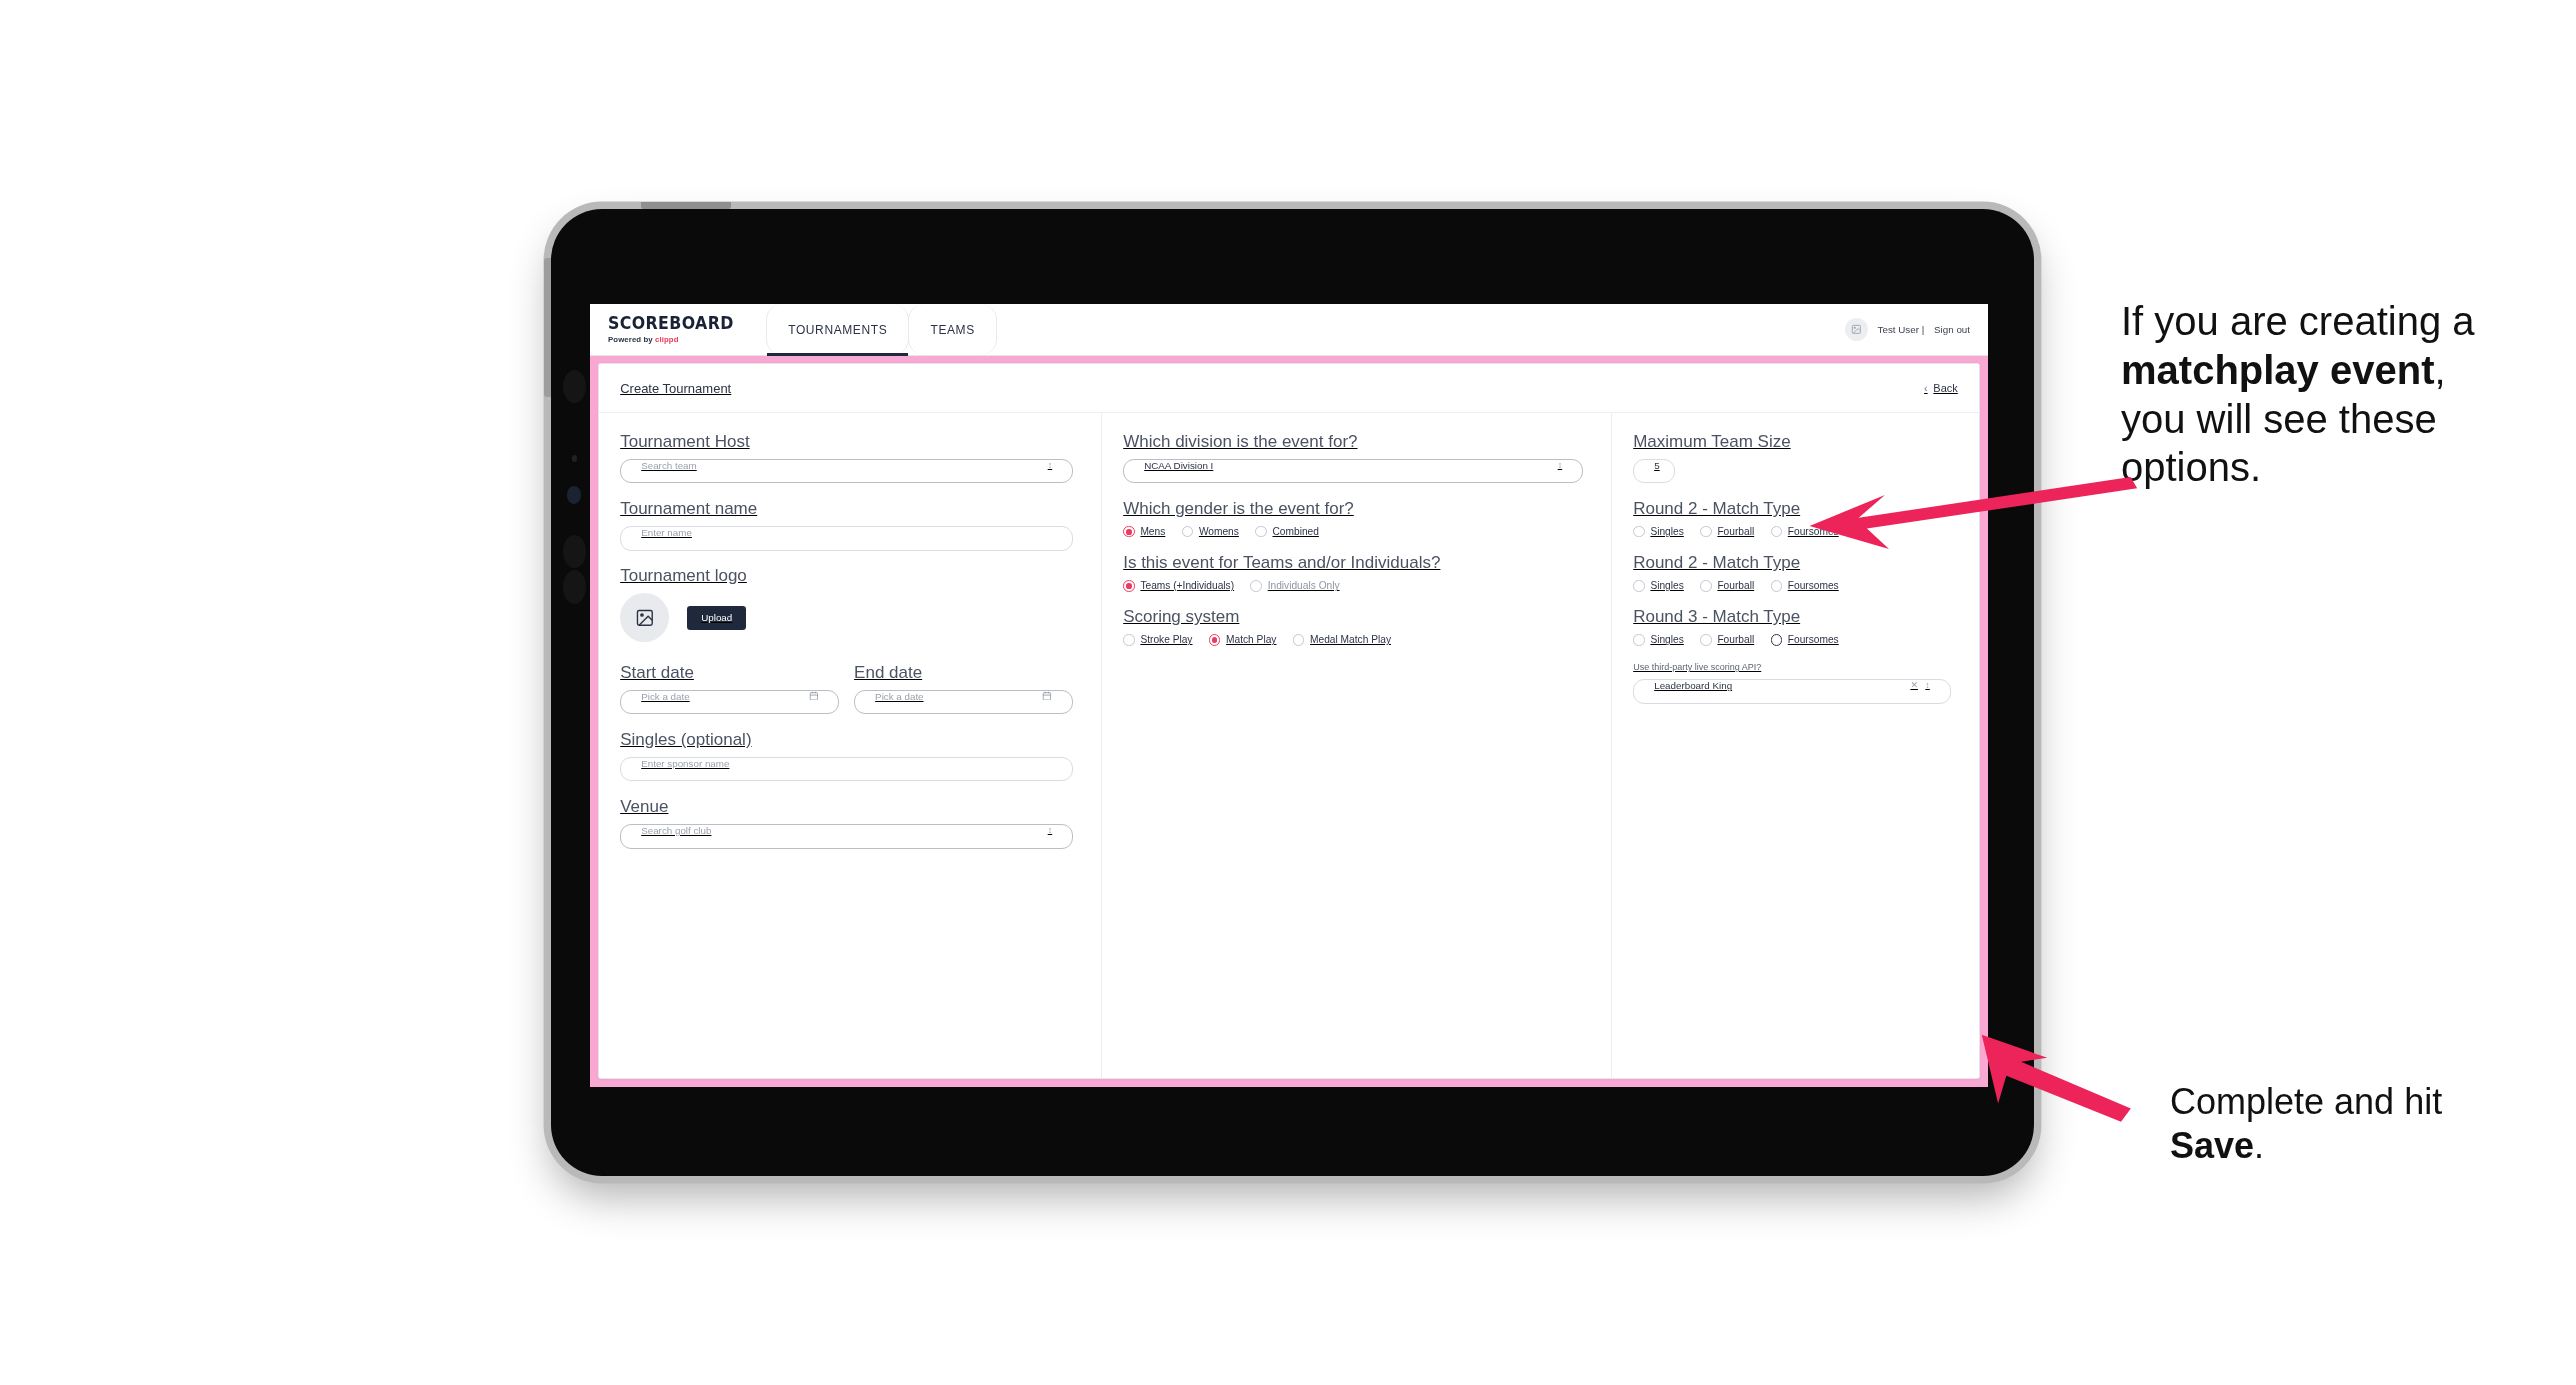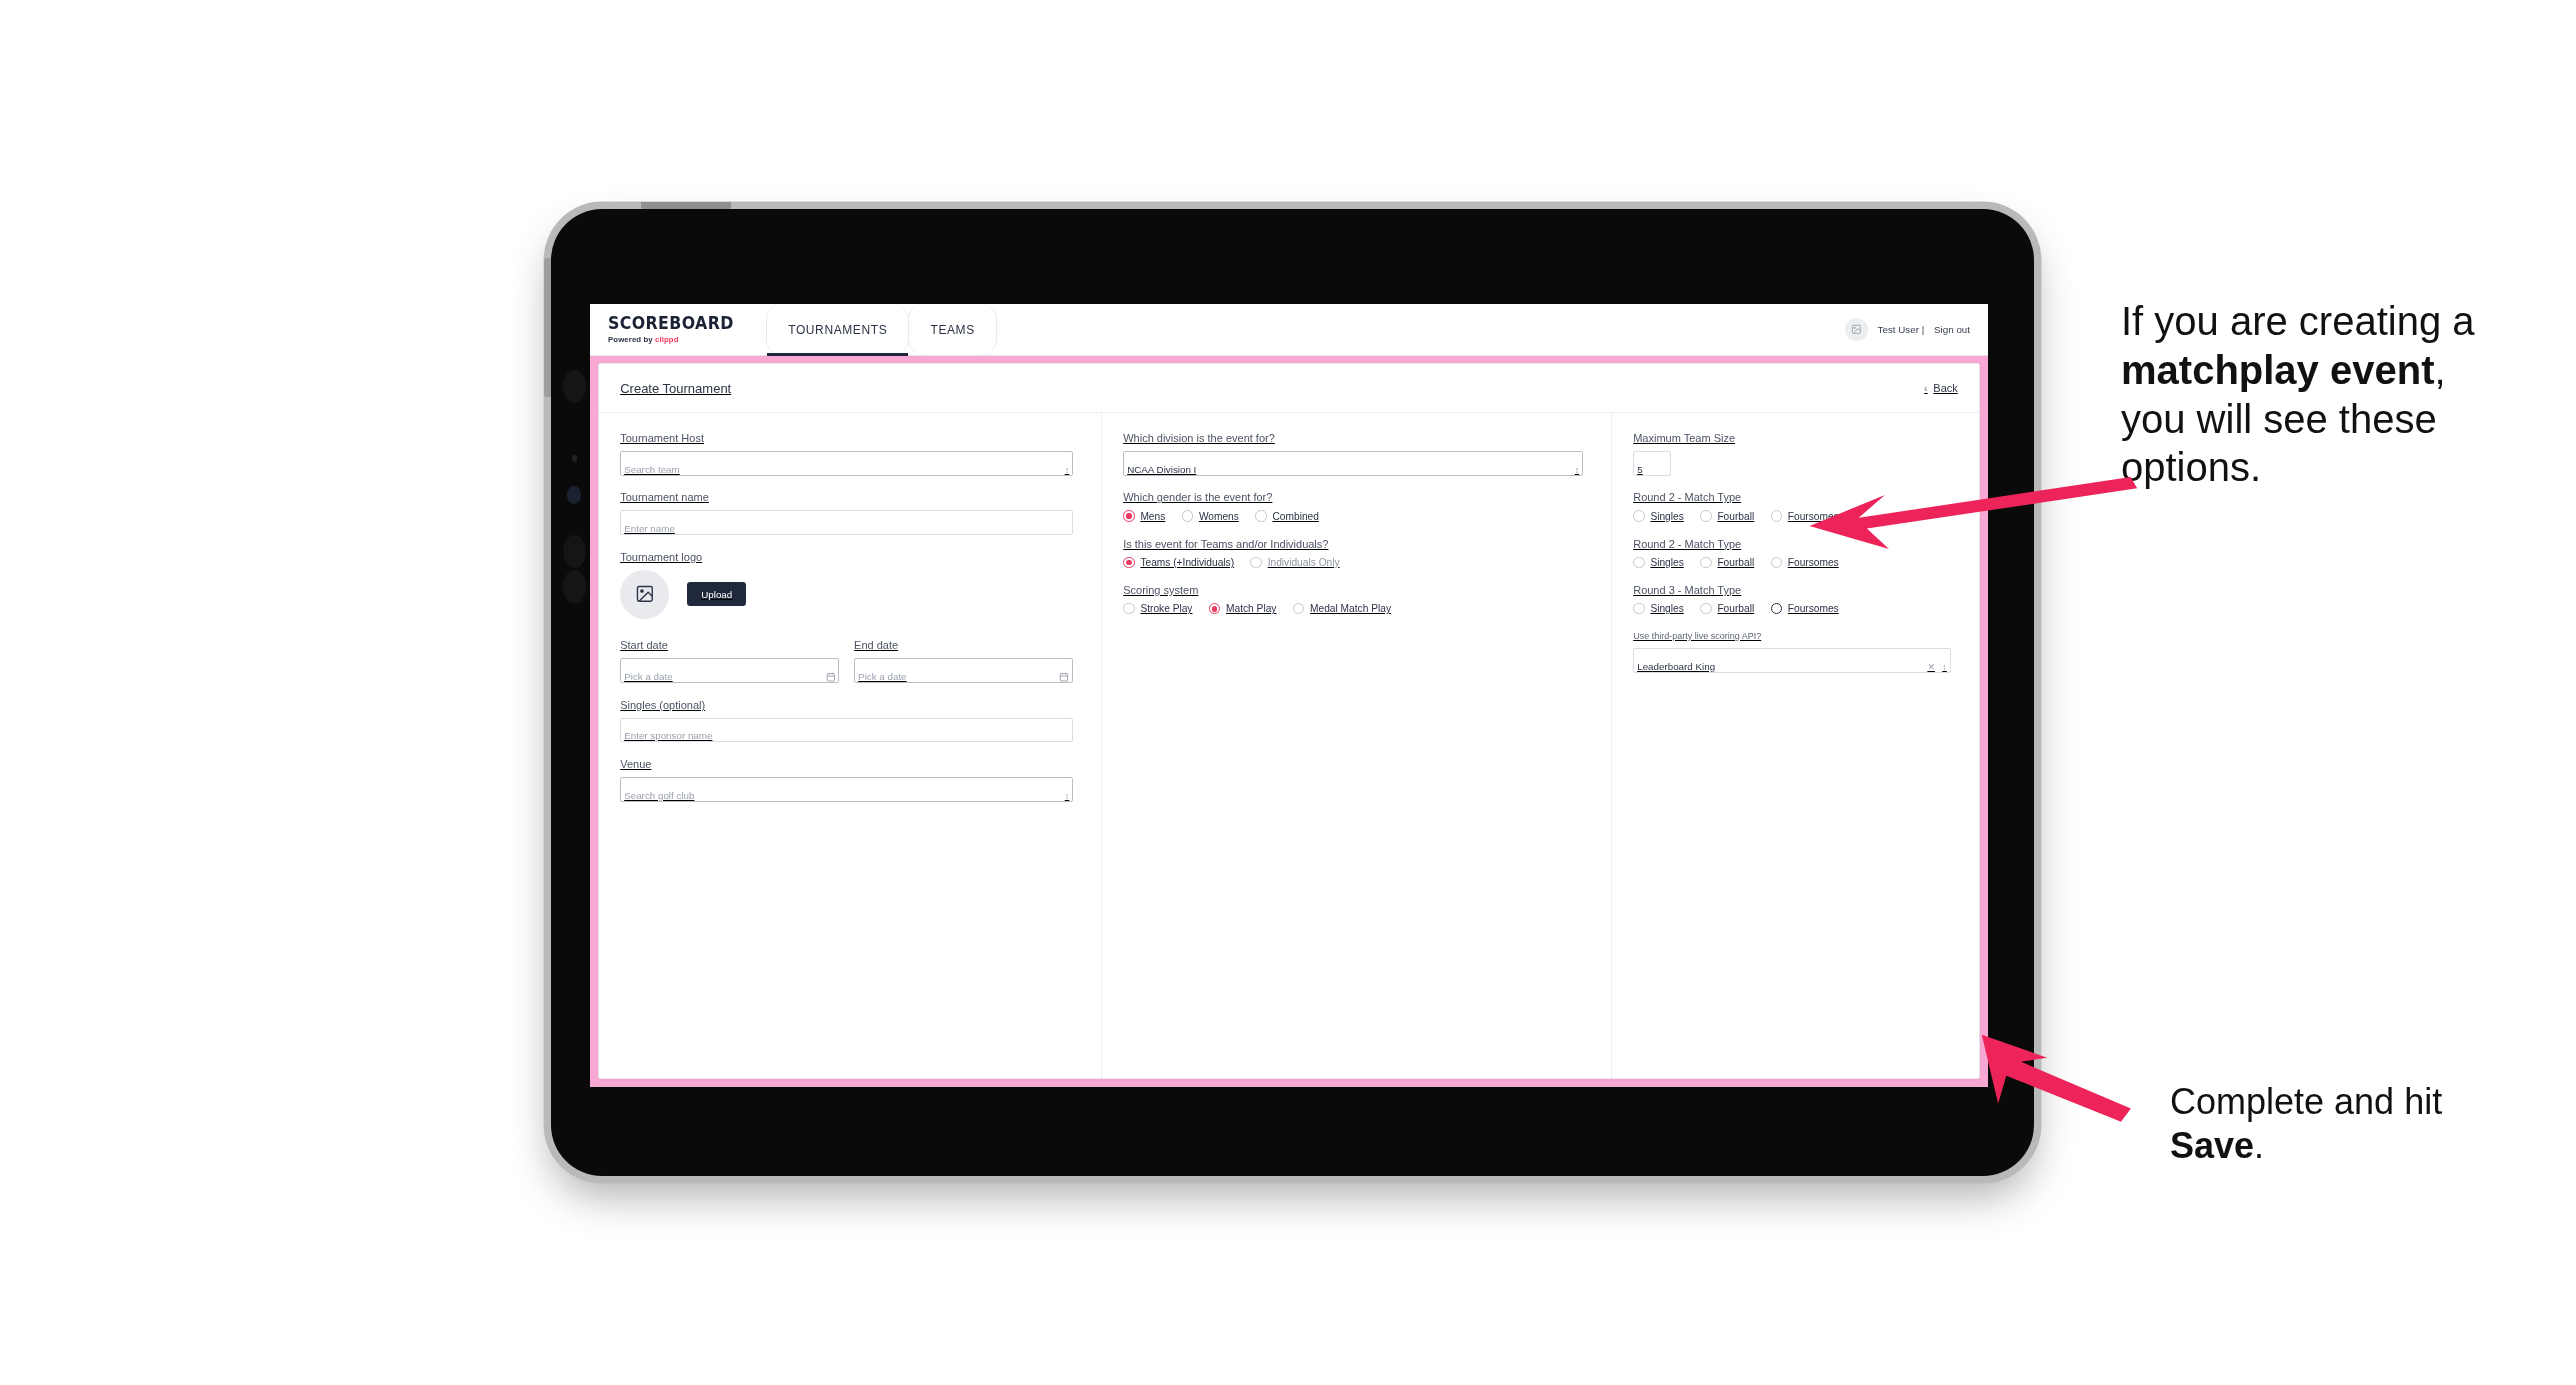--- a/index.html
+++ b/index.html
@@ -130,28 +130,28 @@
     border-top:0.8px solid #eceef1;
   }
   .form-col { padding: 18px 0 0 0; position:relative; }
   .form-col.col-1 { width: 502px; padding-left:21px; padding-right:28px; box-sizing:border-box; }
   .form-col.col-2 { width: 510px; padding-left:21px; padding-right:28px; box-sizing:border-box;
                     border-left:0.8px solid #eceef1; }
   .form-col.col-3 { flex:1; padding-left:21px; padding-right:28px; box-sizing:border-box;
                     border-left:0.8px solid #eceef1; }
 
   .field-label {
-    font-size:11px; color:#4b5363; margin-bottom:5.7px; line-height:1.3;
+    font-size:17px; color:#4b5363; margin-bottom:5.7px; line-height:1.3;
   }
   .field-label.sm { font-size:9px; color:#5b6372; }
 
   .text-input {
-    height:24.6px; border:0.8px solid #b9bec7; border-radius:2px;
-    background:#fff; display:flex; align-items:flex-end;
-    padding: 0 3px; font-size:9.8px; color:#2c3346;
+    height:24.6px; border:0.8px solid #b9bec7; border-radius:11px;
+    background:#fff; display:flex; align-items:flex-start;
+    padding: 0 20px; font-size:9.8px; color:#2c3346;
     box-sizing:border-box; position:relative;
   }
   .text-input.light { border-color:#d9dce1; }
   .text-input .ph { color:#9aa1ad; }
   .text-input .end-icon {
     margin-left:auto; color:#9aa1ad; font-size:9px; display:flex; gap:7.4px; align-items:center;
   }
   .field-block { margin-bottom:14.8px; }
 
   

